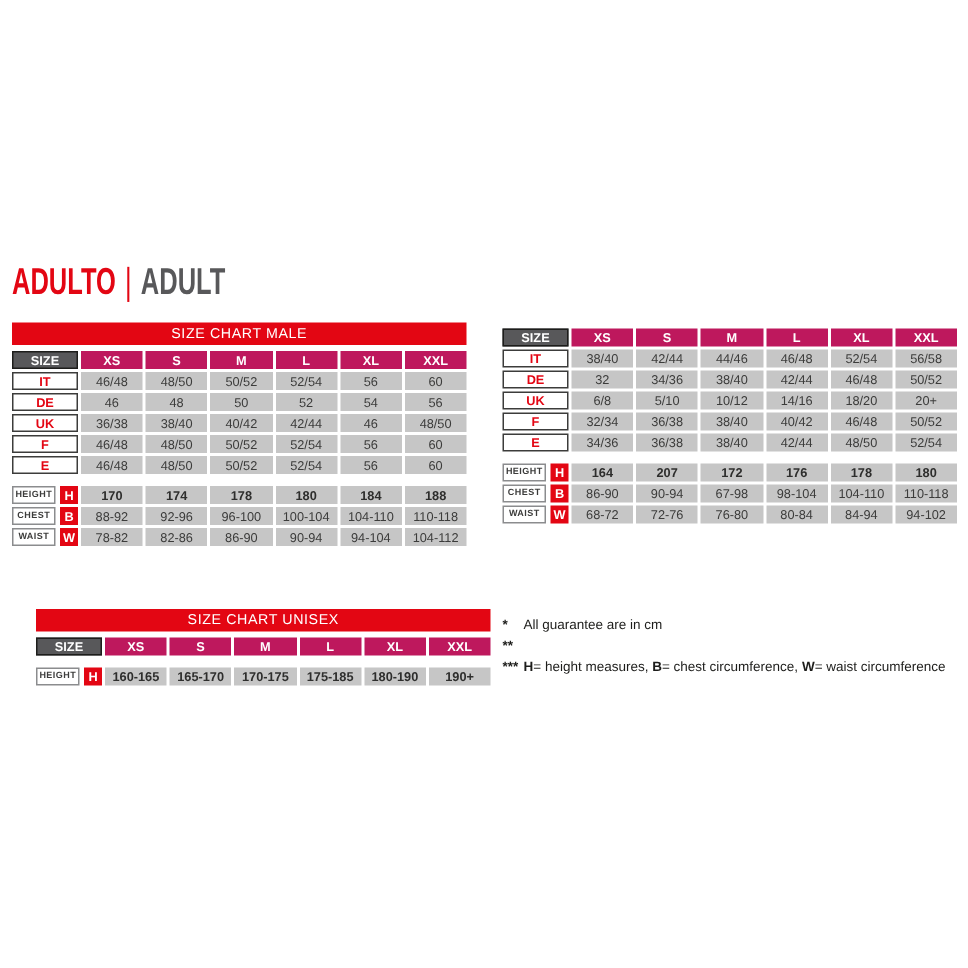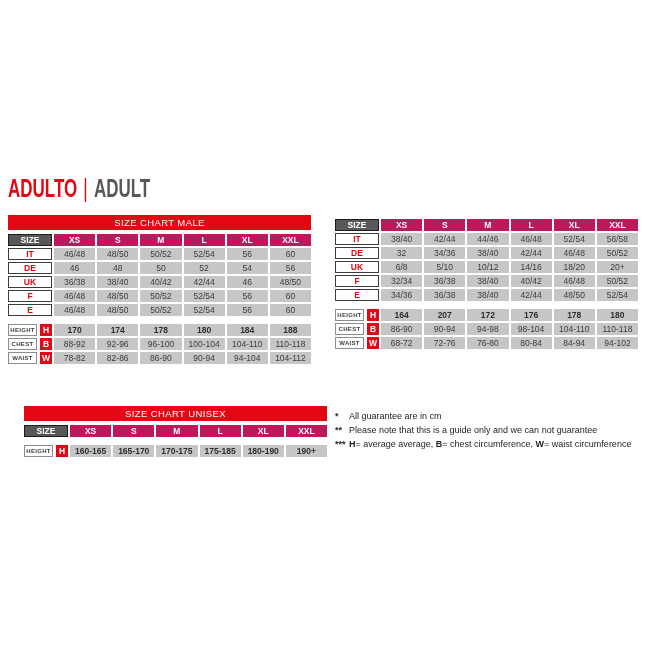--- a/index.html
+++ b/index.html
@@ -219,21 +219,21 @@
         <div class="cell cell-data bold">172</div>
         <div class="cell cell-data bold">176</div>
         <div class="cell cell-data bold">178</div>
         <div class="cell cell-data bold">180</div>
         <div class="measure-label">
           <div class="m-name">CHEST</div>
           <div class="m-letter">B</div>
         </div>
         <div class="cell cell-data">86-90</div>
         <div class="cell cell-data">90-94</div>
-        <div class="cell cell-data">94-98</div>
+        <div class="cell cell-data">67-98</div>
         <div class="cell cell-data">98-104</div>
         <div class="cell cell-data">104-110</div>
         <div class="cell cell-data">110-118</div>
         <div class="measure-label">
           <div class="m-name">WAIST</div>
           <div class="m-letter">W</div>
         </div>
         <div class="cell cell-data">68-72</div>
         <div class="cell cell-data">72-76</div>
         <div class="cell cell-data">76-80</div>
@@ -268,24 +268,23 @@
       </div>
   </div>
 
   <div class="footnotes">
       <div class="note-line">
         <span class="note-marker">*</span>
         <span class="note-body"><span>All guarantee are in cm</span></span>
       </div>
       <div class="note-line">
         <span class="note-marker">**</span>
-        <span class="note-body"><span>Please note that this is a guide only and we can not guarantee</span></span>
       </div>
       <div class="note-line">
         <span class="note-marker"></span>
       </div>
       <div class="note-line">
         <span class="note-marker">***</span>
-        <span class="note-body"><b>H</b><span>= average average, </span><b>B</b><span>= chest circumference, </span><b>W</b><span>= waist circumference</span></span>
+        <span class="note-body"><b>H</b><span>= height measures, </span><b>B</b><span>= chest circumference, </span><b>W</b><span>= waist circumference</span></span>
       </div>
     </div>
 
 </div>
 
 </body></html>

